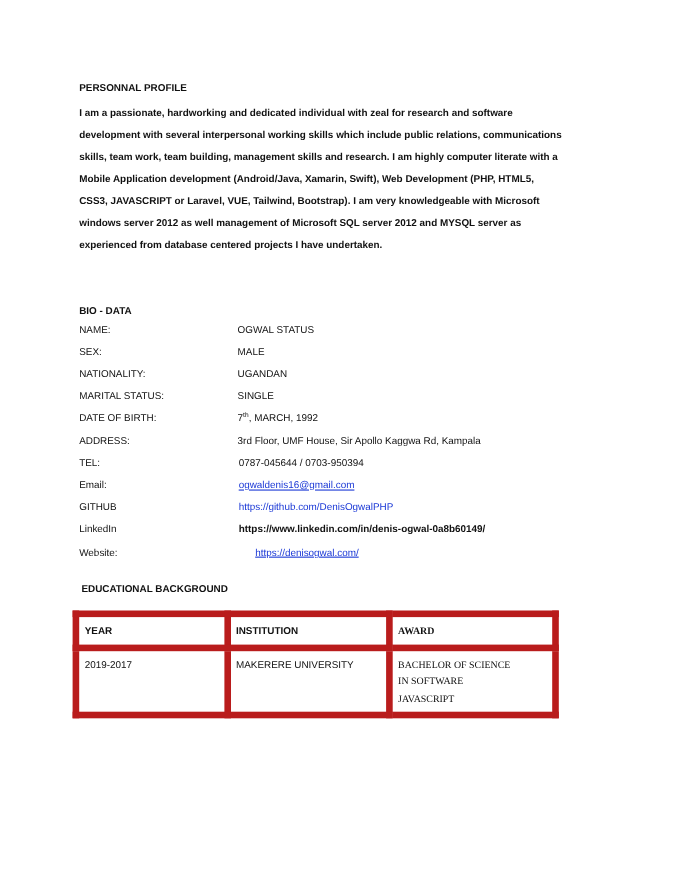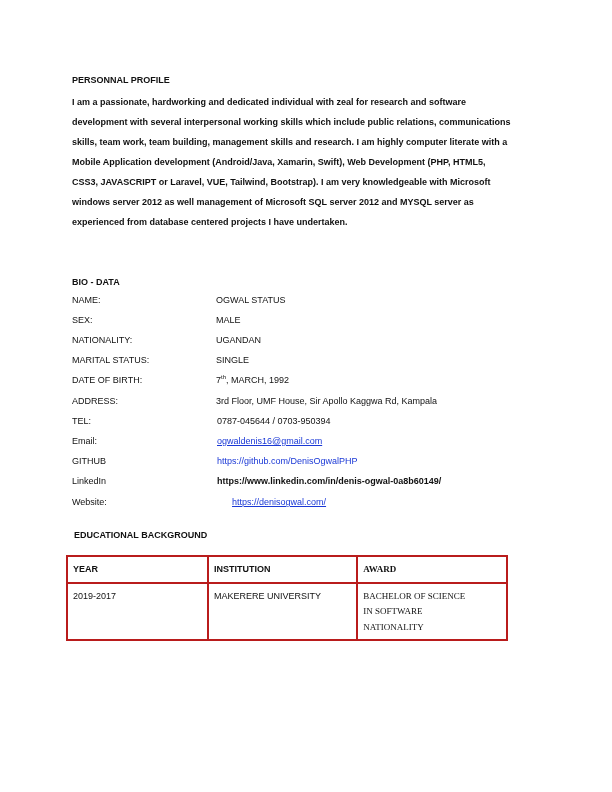--- a/index.html
+++ b/index.html
@@ -14,21 +14,21 @@
   .bio-row { position: absolute; left: 72px; height: 14px; font-size: 9px; white-space: nowrap; }
   .bio-label { position: absolute; left: 0; top: 0; }
   .bio-value { position: absolute; left: 144px; top: 0; }
   .link-u { color: #1a38d6; text-decoration: underline; }
   .link { color: #1a38d6; }
   sup { font-size: 6px; vertical-align: super; line-height: 0; }
   table.edu {
     position: absolute; left: 66px; top: 555px; width: 442px; border-collapse: collapse; font-size: 9px;
   }
   table.edu td {
-    border: 2px solid #b91c1c; vertical-align: top; padding: 5px 5px 4px 5px; line-height: 15.5px;
+    border: 6px solid #b91c1c; vertical-align: top; padding: 5px 5px 4px 5px; line-height: 15.5px;
   }
   table.edu tr.head td { font-weight: bold; height: 14px; }
   table.edu td.c1 { width: 130px; }
   table.edu td.c2 { width: 138px; margin-left: 46px; }
   table.edu td.c3 { width: 138px; font-family: Liberation Serif, serif; }
   .cell-line { display: block; white-space: nowrap; }
 </style>
 </head>
 <body>
 
@@ -101,19 +101,19 @@
       <td class="c1">YEAR</td>
       <td class="c2">INSTITUTION</td>
       <td class="c3">AWARD</td>
     </tr>
     <tr>
       <td class="c1">2019-2017</td>
       <td class="c2">MAKERERE UNIVERSITY</td>
       <td class="c3">
         <span class="cell-line">BACHELOR OF SCIENCE</span>
         <span class="cell-line">IN SOFTWARE</span>
-        <span class="cell-line">NATIONALITY</span>
+        <span class="cell-line">JAVASCRIPT</span>
       </td>
     </tr>
   </tbody>
     </table>
 
 </div>
 
 </body></html>

